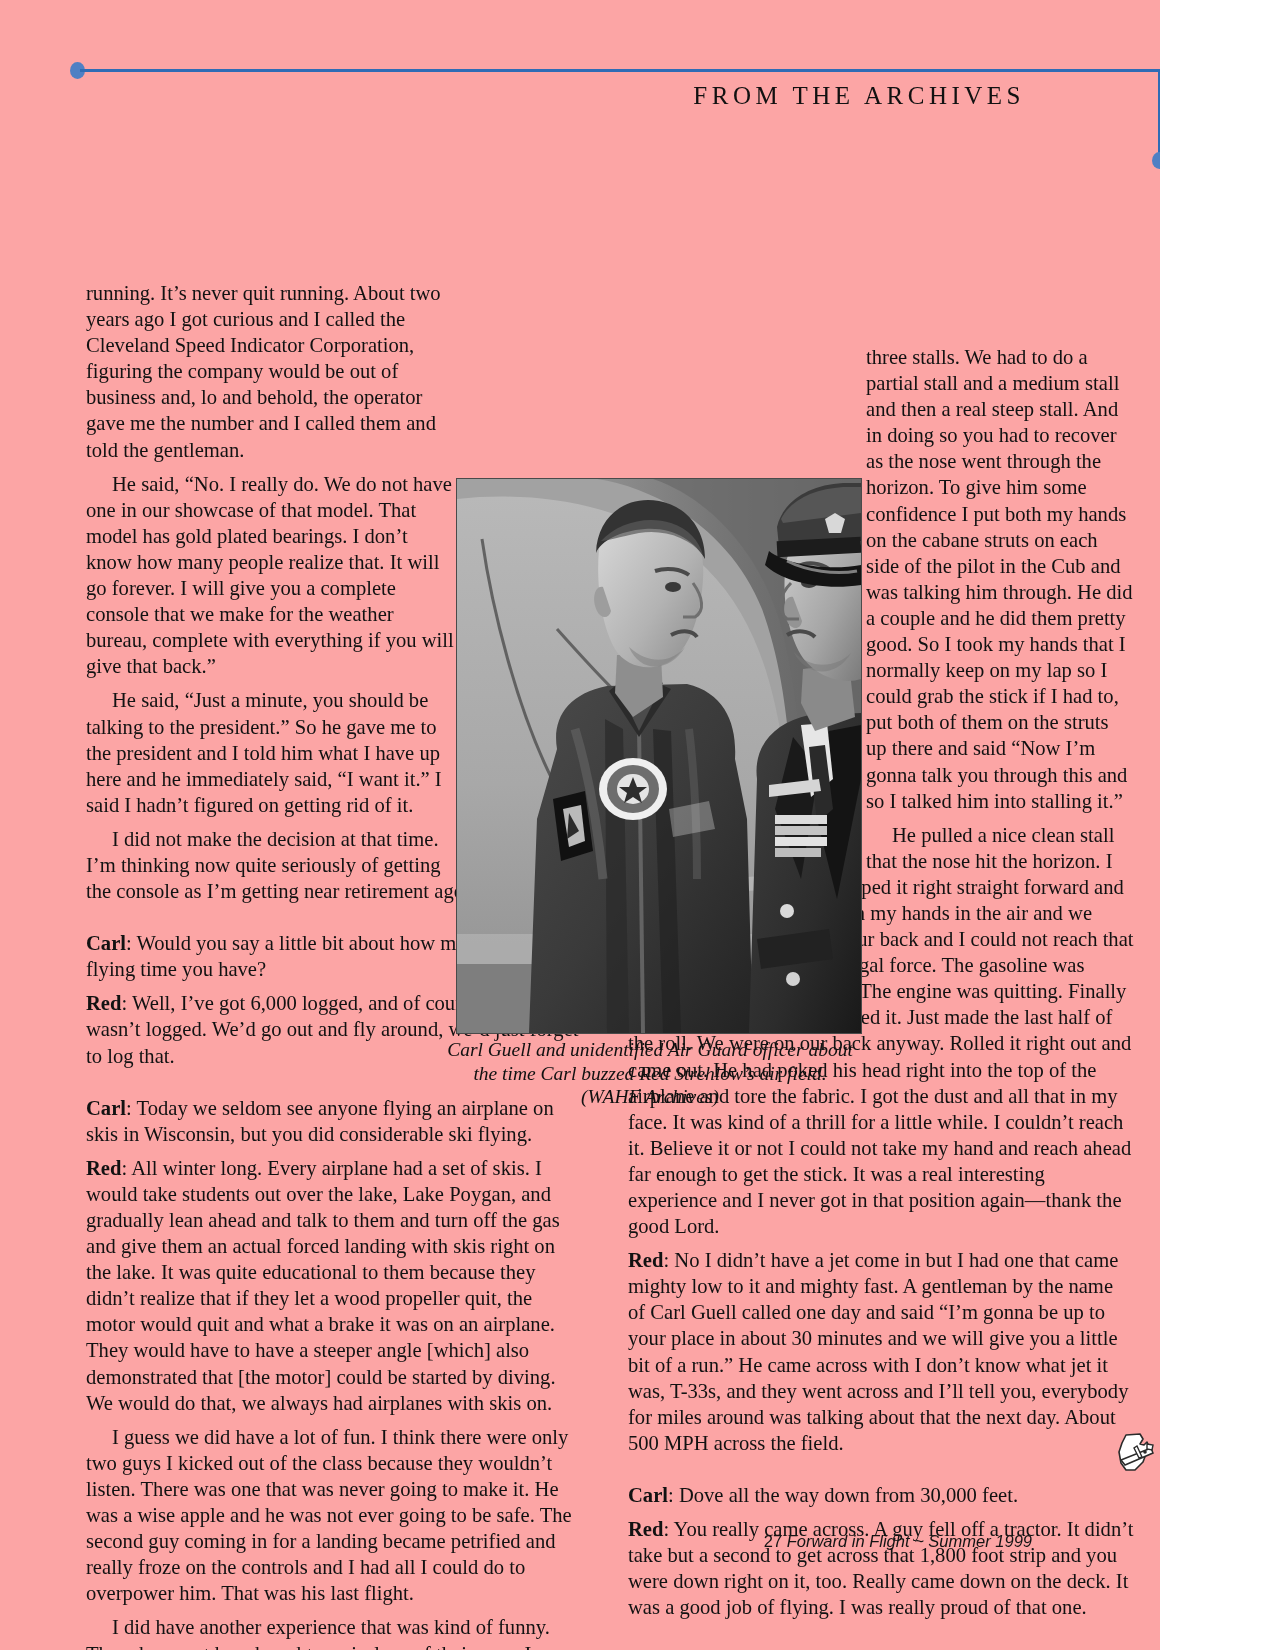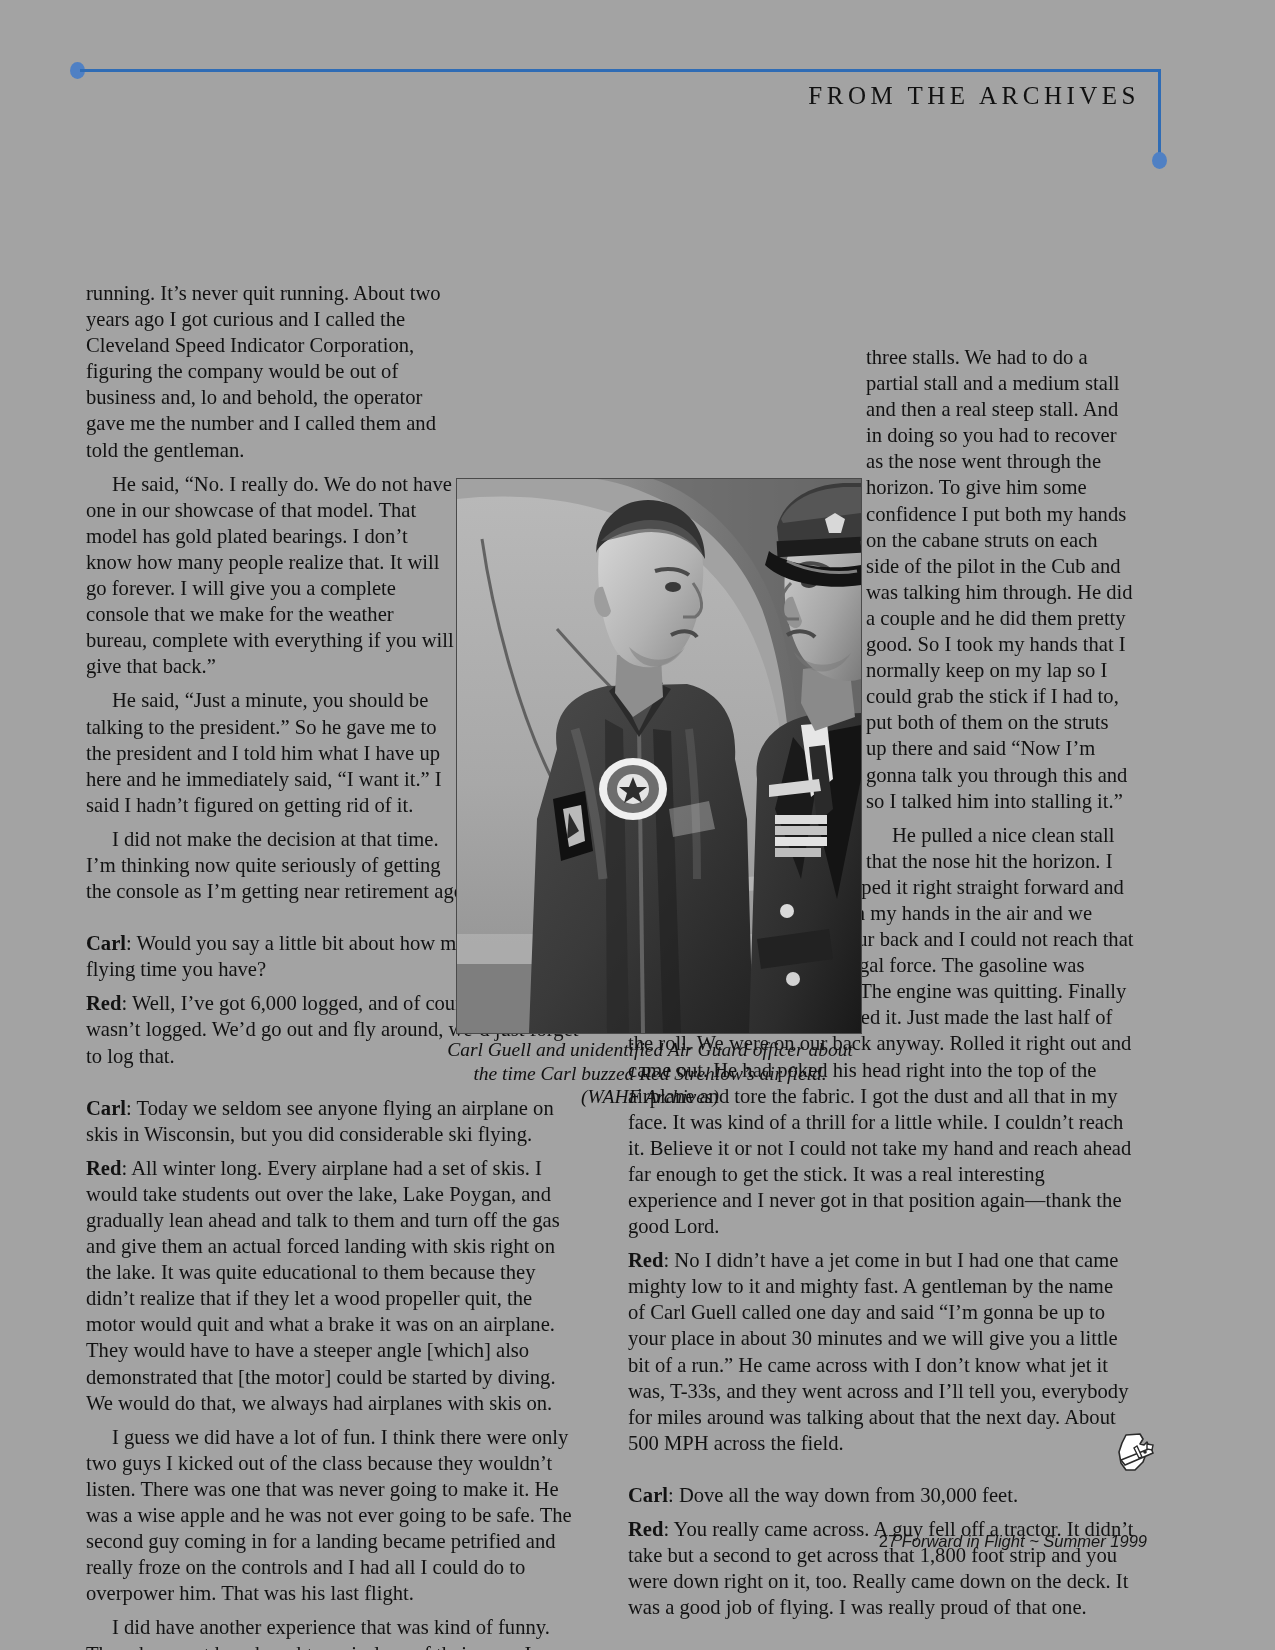--- a/index.html
+++ b/index.html
@@ -2,23 +2,23 @@
 <html><head>
 <meta charset="utf-8">
 <style>
   html, body {
     margin: 0;
     padding: 0;
     background: #ffffff;
   }
   .page {
     position: relative;
-    width: 1275px;
+    width: 1160px;
     height: 1650px;
-    background: #a3a3a3;
+    background: #fca5a5;
     font-family: "Liberation Serif", "DejaVu Serif", serif;
     overflow: hidden;
   }
 
   
   .header-rule-h {
     position: absolute;
     left: 80px;
     top: 69px;
     width: 1081px;

